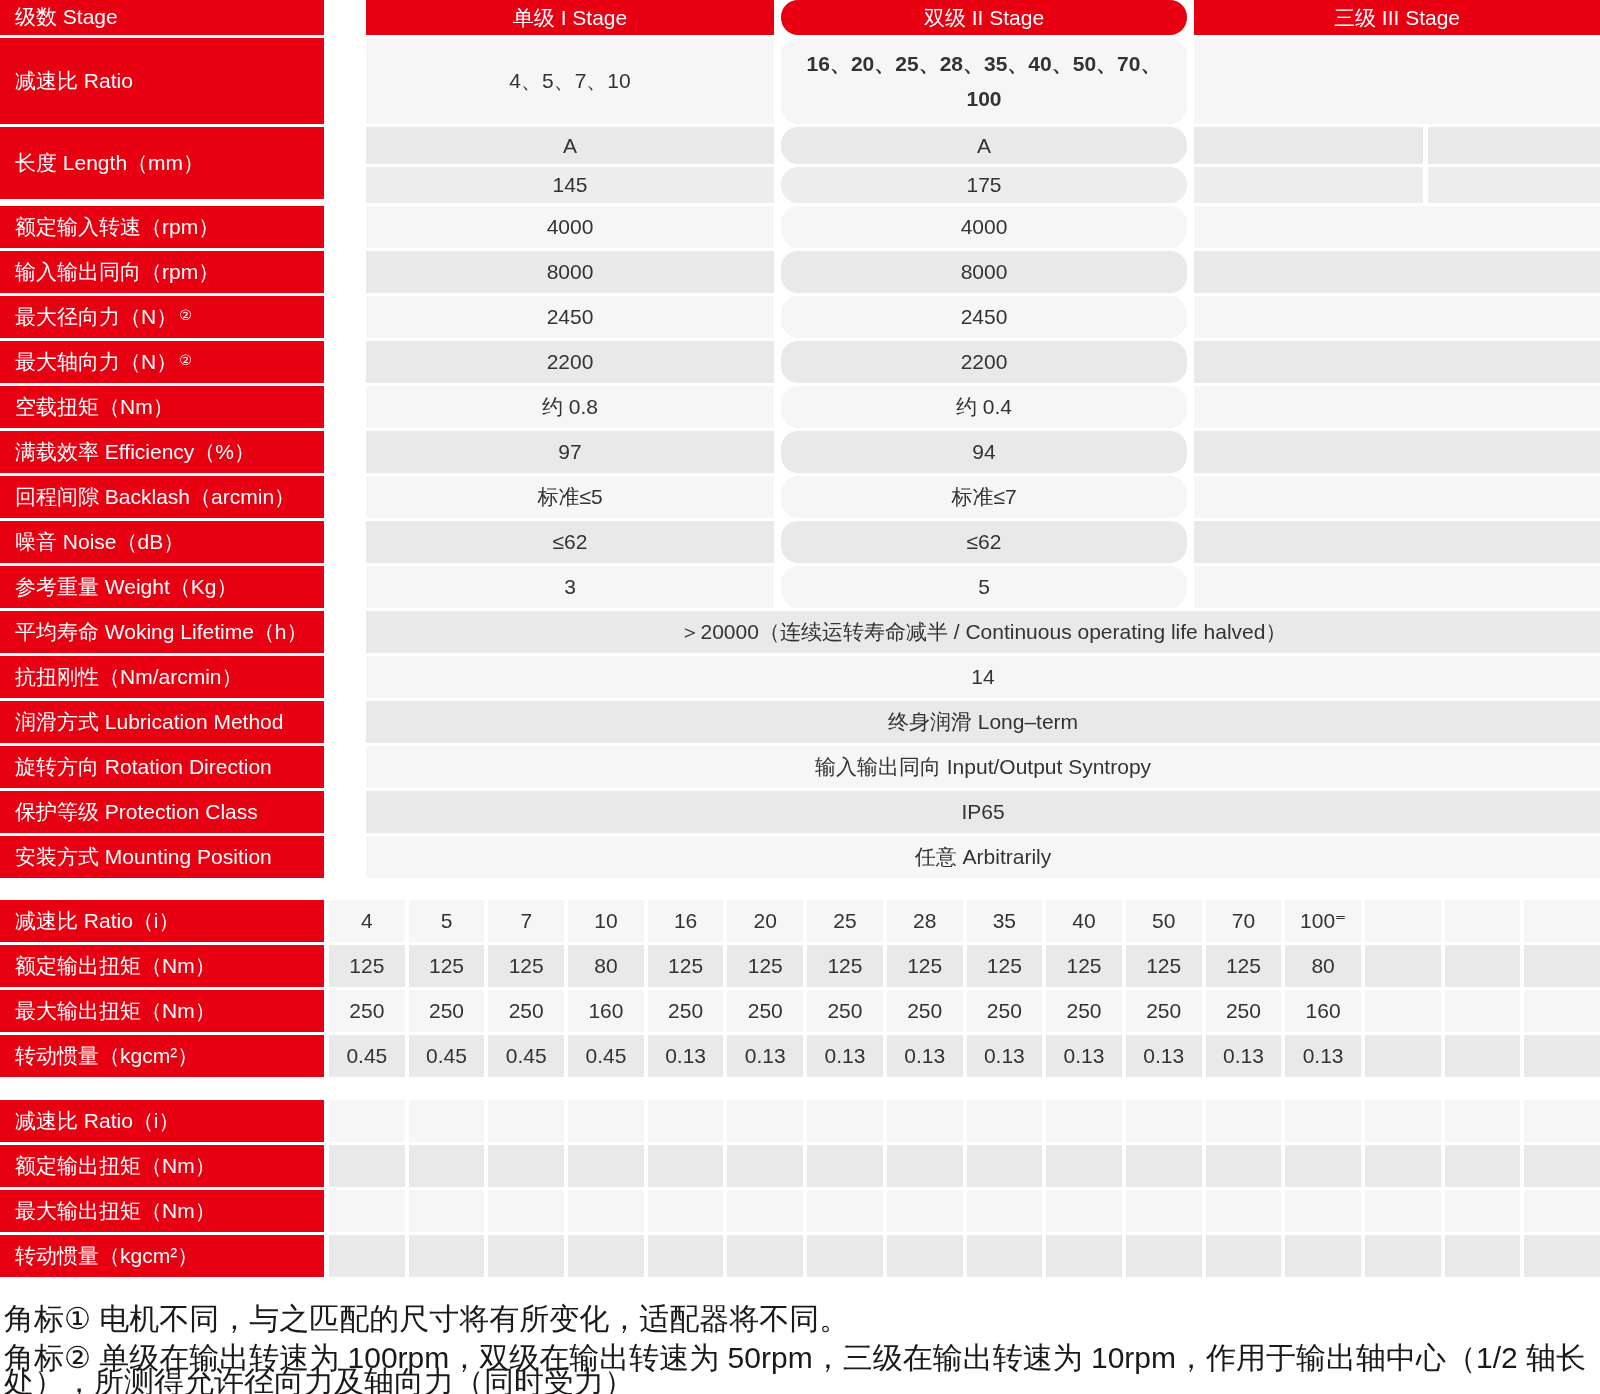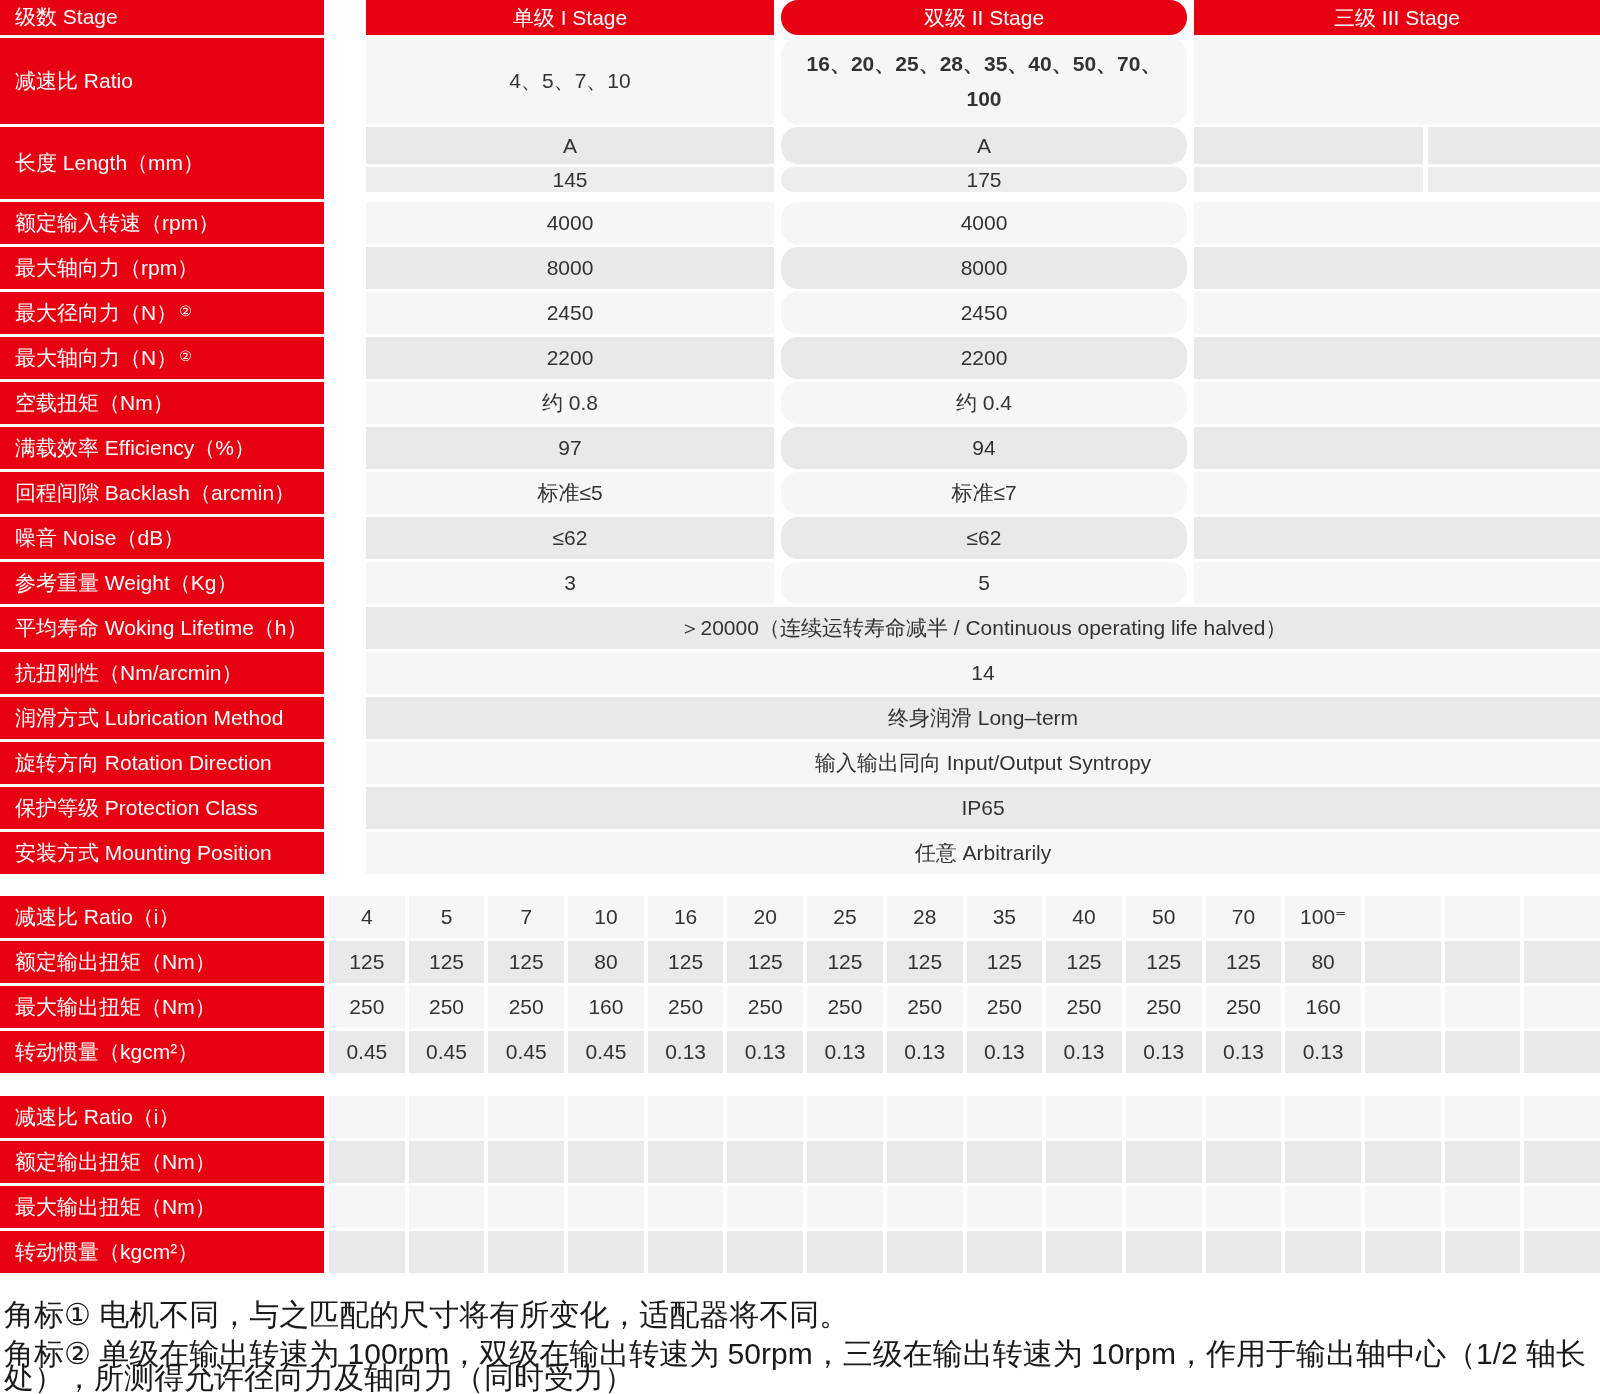--- a/index.html
+++ b/index.html
@@ -37,21 +37,21 @@
   .hdr{background:var(--red);color:var(--label-text);}
   .h-head{height:35px;}
   .h-ratio{height:86px;}
   .h-std{height:42px;}
   .prewrap{white-space:pre-line;line-height:35px;font-weight:bold;}
   
   .length-label{height:72px;}
   .length-stack{flex-direction:column;}
   .subrow{display:flex;width:100%;}
   .subrow-a{height:37px;margin-bottom:3px;}
-  .subrow-v{height:25px;}
+  .subrow-v{height:36px;}
   .c3-split{flex:1;display:flex;}
   .s-left{width:229px;flex:0 0 229px;margin-right:5px;}
   .s-right{flex:1;}
   
   .ltable{margin-top:22px;}
   .ltable.second{margin-top:23px;}
   .lrow{display:flex;height:42px;margin-bottom:3px;}
   .lcells{flex:1;display:flex;margin-left:5px;gap:4px;}
   .lcell{flex:1;display:flex;align-items:center;justify-content:center;font-size:21px;color:var(--text-dark);}
   
@@ -111,21 +111,21 @@
       </div>
     <div class="cells">
       <div class="cell bg-light c1">4000</div>
       <div class="cell bg-light c2">4000</div>
       <div class="cell bg-light c3"></div>
     </div>
   </div>
 
   <div class="row h-std">
     <div class="label-cell">
-        <span>最大轴向力（rpm）</span>
+        <span>输入输出同向（rpm）</span>
         <sup></sup>
       </div>
     <div class="cells">
       <div class="cell bg-dark c1">8000</div>
       <div class="cell bg-dark c2">8000</div>
       <div class="cell bg-dark c3"></div>
     </div>
   </div>
 
   <div class="row h-std">

